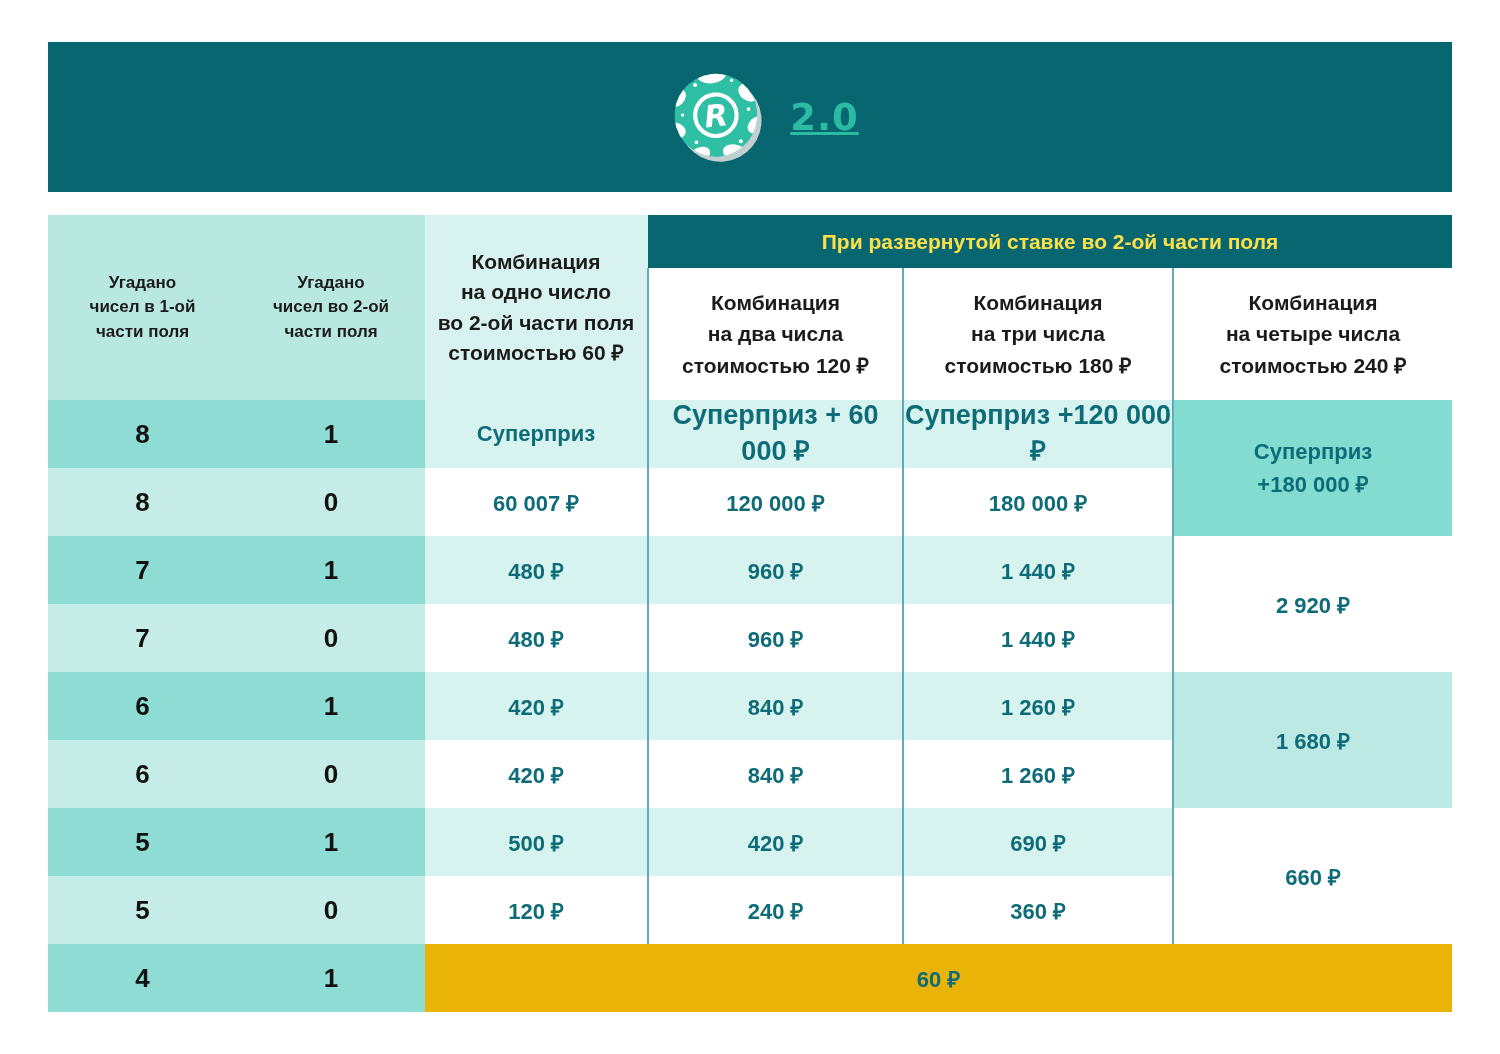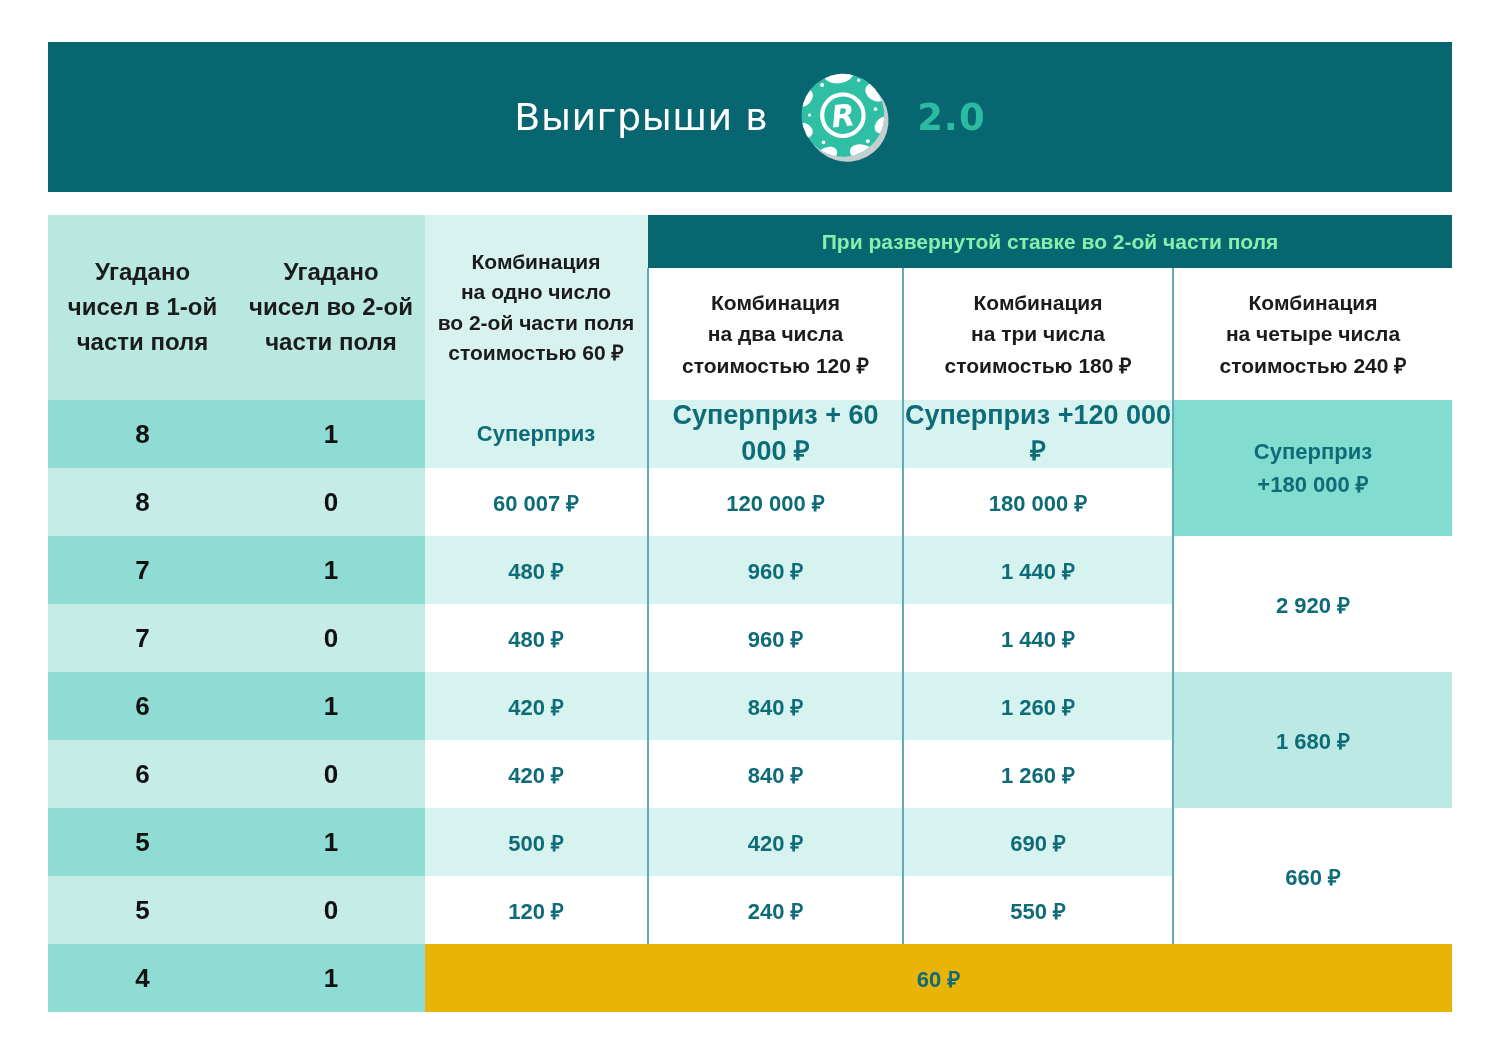--- a/index.html
+++ b/index.html
@@ -18,53 +18,53 @@
     font-family:"DejaVu Sans","Liberation Sans",sans-serif;
   }
   .chip-wrap{margin:0 22px 0 30px;width:92px;height:92px;display:block;}
   .brand{
     color:#ffffff;font-size:37px;font-weight:bold;letter-spacing:1px;
     font-family:"DejaVu Sans","Liberation Sans",sans-serif;
   }
   .brand-version{
     color:#2BBAA2;font-size:37px;font-weight:bold;margin-left:5px;letter-spacing:1px;
     font-family:"DejaVu Sans","Liberation Sans",sans-serif;
+    text-decoration:underline;
   }
   
   table.payout{
     position:absolute;left:48px;top:215px;width:1404px;
     border-collapse:collapse;table-layout:fixed;
   }
   table.payout th,table.payout td{
     padding:0;text-align:center;vertical-align:middle;font-weight:bold;
   }
-  .h-left{background:#B9E8E1;color:#1b1b1b;font-size:24px;line-height:1.45;white-space:pre-line;}
+  .h-left{background:#B9E8E1;color:#1b1b1b;font-size:17px;line-height:1.45;white-space:pre-line;}
   .h-combo1{background:#D8F3EF;color:#1b1b1b;font-size:21px;line-height:1.45;white-space:pre-line;}
-  .h-group{background:#086671;color:#86efac;font-size:21px;height:53px;}
+  .h-group{background:#086671;color:#fde047;font-size:21px;height:53px;}
   .h-sub{background:#ffffff;color:#1b1b1b;font-size:21px;line-height:1.5;white-space:pre-line;height:132px;}
   .bL{border-left:2px solid #62ABB6;}
   tr.r{height:68px;}
   .num{font-size:26px;color:#111111;}
   .num-dark{background:#8EDCD3;}
   .num-light{background:#C5ECE7;}
   .val{font-size:22px;color:#0E6B78;}
   .val-super{font-size:27px;}
   .val-lt{background:#D7F3EF;}
   .val-wh{background:#ffffff;}
   .m-dark{background:#82DCCF;}
   .m-wh{background:#ffffff;}
   .m-light{background:#BCE9E3;}
   .pre{white-space:pre-line;line-height:1.5;}
   .bottom-val{background:#eab308;font-size:22px;color:#0E6B78;}
 </style>
 </head>
 <body>
 
 <div class="banner">
-  <span class="banner-title">Выигрыши в</span>
   <span class="chip-wrap">
     <svg viewBox="0 0 100 100" width="92" height="92" style="transform:rotate(-6deg)">
       <circle cx="53" cy="54" r="45" fill="#c3ced1"></circle>
       <circle cx="49" cy="48" r="45" fill="#2EBFA5"></circle>
       <clipPath id="chipclip">
           <circle cx="49" cy="48" r="45"></circle>
         </clipPath>
       <g clip-path="url(#chipclip)" fill="#ffffff">
         <ellipse cx="49" cy="3" rx="16" ry="10"></ellipse>
         <ellipse cx="87" cy="27" rx="12" ry="9" transform="rotate(40 87 27)"></ellipse>
@@ -175,21 +175,21 @@
       <td class="val val-lt">500 ₽</td>
       <td class="val val-lt bL">420 ₽</td>
       <td class="val val-lt bL">690 ₽</td>
       <td class="val m-wh bL" rowspan="2">660 ₽</td>
     </tr>
     <tr class="r">
       <td class="num num-light">5</td>
       <td class="num num-light">0</td>
       <td class="val val-wh">120 ₽</td>
       <td class="val val-wh bL">240 ₽</td>
-      <td class="val val-wh bL">550 ₽</td>
+      <td class="val val-wh bL">360 ₽</td>
     </tr>
     <tr class="r">
       <td class="num num-dark">4</td>
       <td class="num num-dark">1</td>
       <td class="bottom-val" colspan="4">60 ₽</td>
     </tr>
   </tbody>
 </table>
 
 </body></html>

